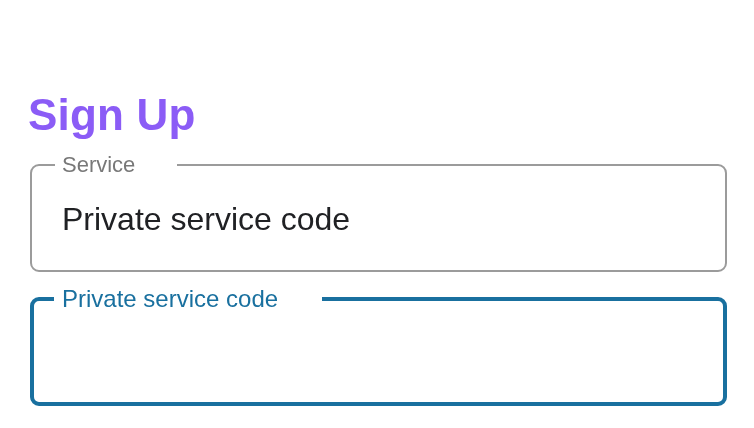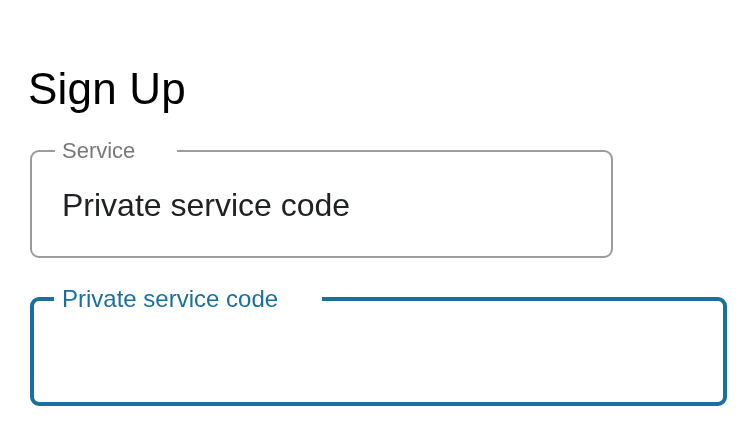--- a/index.html
+++ b/index.html
@@ -10,37 +10,37 @@
     width: 754px;
     height: 428px;
     background: #ffffff;
     font-family: "Liberation Sans", sans-serif;
     position: relative;
     overflow: hidden;
   }
   .page-title {
     position: absolute;
     left: 28px;
-    top: 34px;
+    top: 60px;
     font-size: 44px;
     line-height: 52px;
-    font-weight: 400;
-    color: #000000;
+    font-weight: 700;
+    color: #8b5cf6;
     letter-spacing: 0.2px;
   }
   .field {
     position: absolute;
     left: 30px;
     box-sizing: border-box;
     background: #ffffff;
     border-radius: 9px;
   }
   .field--service {
-    top: 150px;
-    width: 583px;
+    top: 164px;
+    width: 697px;
     height: 108px;
     border: 2px solid #9b9b9b;
     cursor: pointer;
   }
   .field--code {
     top: 297px;
     width: 697px;
     height: 109px;
     border: 4px solid #19709f;
   }

